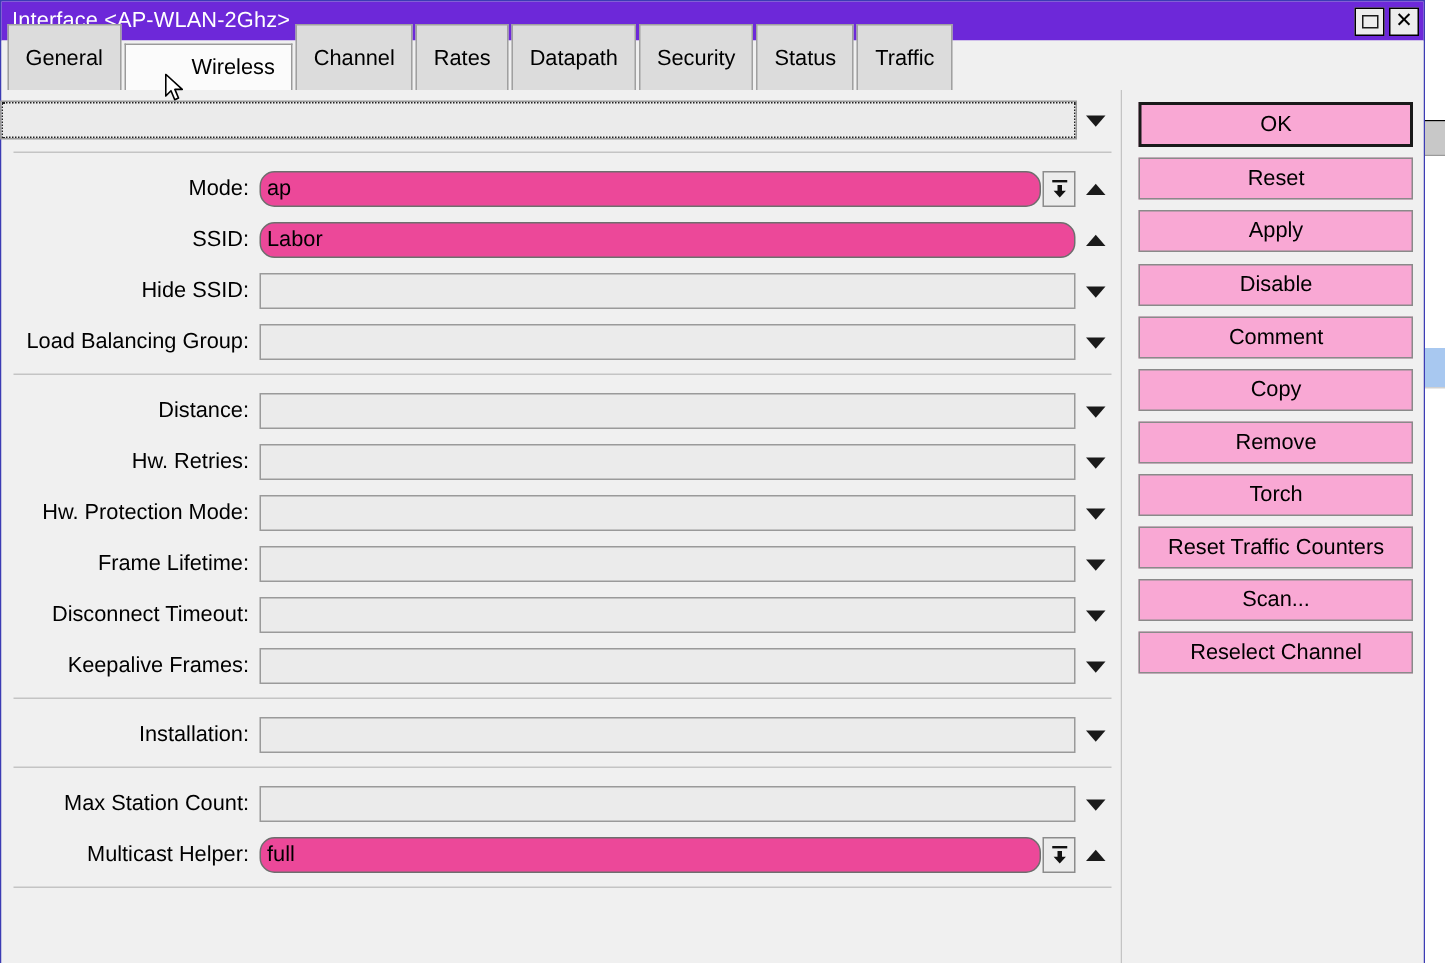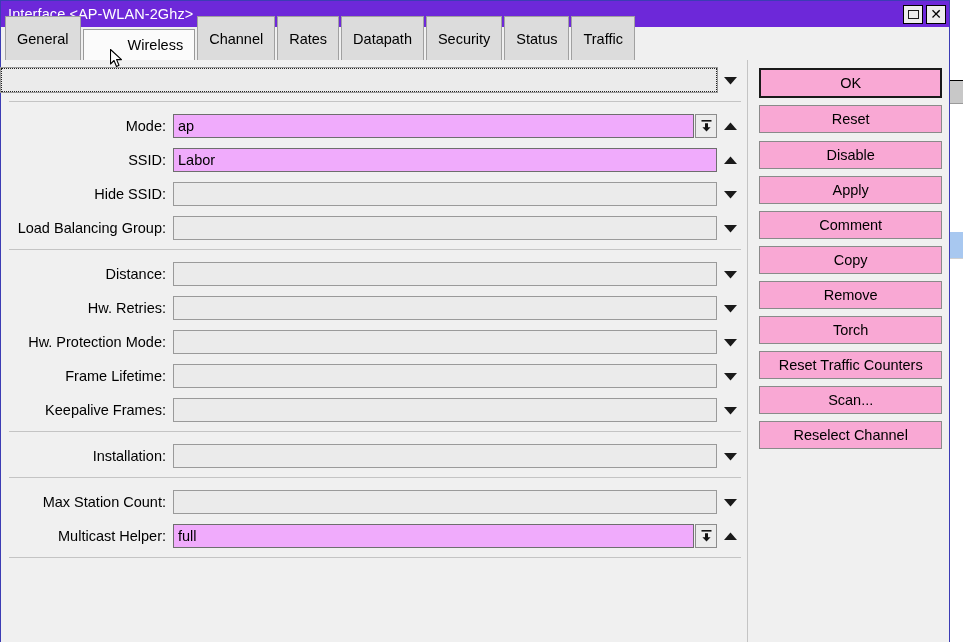--- a/index.html
+++ b/index.html
@@ -135,21 +135,21 @@
     height: 24px;
     border: 1px solid #9a9a9a;
     background: #ebebeb;
     font-size: 14.5px;
     color: #000;
     padding: 0 4px;
     display: flex; align-items: center;
     outline: none;
     font-family: "Liberation Sans", sans-serif;
   }
-  .field.filled { background: #f0abfc; border-color: #6e6e6e; }
+  .field.filled { background: #ec4899; border-color: #6e6e6e; border-radius: 10px; }
   .field.focused {
     background: #ebebeb;
     border: 1px dotted #202020;
     outline: 1px solid #9a9a9a;
     outline-offset: 0px;
   }
 
   
   .combo-btn {
     width: 22px; height: 24px;
@@ -383,20 +383,33 @@
             <div class="tri">
               <span>
                 <svg width="15" height="11" viewBox="0 0 15 11">
                   <path d="M1,2 L7.5,9.5 L14,2 Z" fill="#1a1a1a"></path>
                 </svg>
               </span>
             </div>
           </div>
         </div>
         <div class="row">
+          <div class="lbl">Disconnect Timeout:</div>
+          <div class="fieldwrap">
+            <div class="field"></div>
+            <div class="tri">
+              <span>
+                <svg width="15" height="11" viewBox="0 0 15 11">
+                  <path d="M1,2 L7.5,9.5 L14,2 Z" fill="#1a1a1a"></path>
+                </svg>
+              </span>
+            </div>
+          </div>
+        </div>
+        <div class="row">
           <div class="lbl">Keepalive Frames:</div>
           <div class="fieldwrap">
             <div class="field"></div>
             <div class="tri">
               <span>
                 <svg width="15" height="11" viewBox="0 0 15 11">
                   <path d="M1,2 L7.5,9.5 L14,2 Z" fill="#1a1a1a"></path>
                 </svg>
               </span>
             </div>
@@ -453,25 +466,25 @@
         </div>
         <div class="sep"></div>
       </div>
     <div id="btn-pane">
         <div class="btn default">
           <span>OK</span>
         </div>
         <div class="btn">
           <span>Reset</span>
         </div>
+        <div class="btn">
+          <span>Apply</span>
+        </div>
         <div class="btn gap">
           <span>Disable</span>
-        </div>
-        <div class="btn">
-          <span>Apply</span>
         </div>
         <div class="btn">
           <span>Comment</span>
         </div>
         <div class="btn">
           <span>Copy</span>
         </div>
         <div class="btn">
           <span>Remove</span>
         </div>

